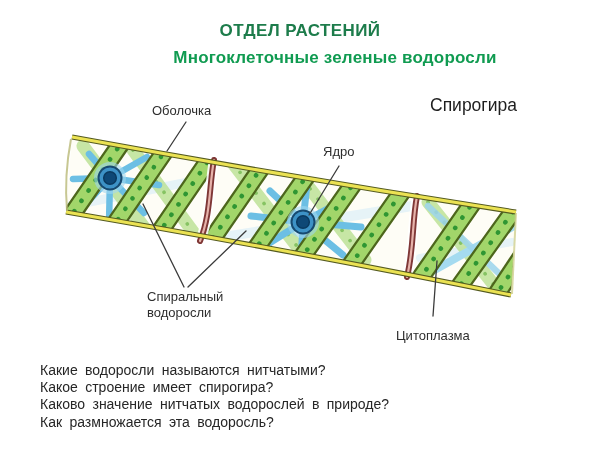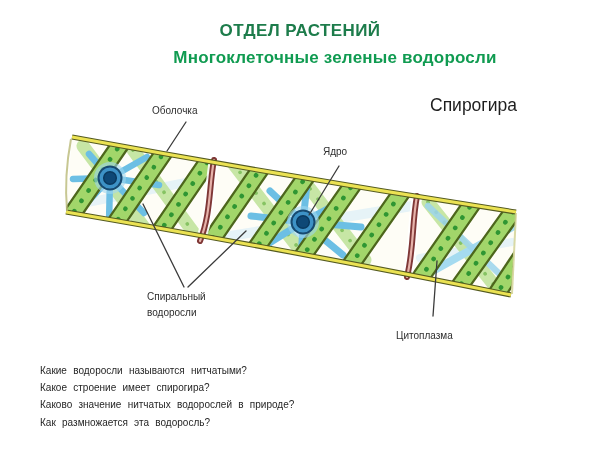--- a/index.html
+++ b/index.html
@@ -12,28 +12,28 @@
     font-size:17px;font-weight:bold;color:#1d7c4b;letter-spacing:.4px;
   }
   .subtitle{
     position:absolute;top:48px;left:8px;width:100%;text-align:center;
     font-size:17px;font-weight:bold;color:#109b51;letter-spacing:.2px;margin-left:27px;
   }
   .organism-name{
     position:absolute;left:430px;top:95px;font-size:17.5px;color:#1e1e1e;
   }
   .dlabel{
-    position:absolute;font-size:10px;color:#2e2e2e;line-height:16px;white-space:nowrap;
+    position:absolute;font-size:13px;color:#2e2e2e;line-height:16px;white-space:nowrap;
   }
   .l-membrane{left:152px;top:103px;}
   .l-nucleus{left:323px;top:144px;}
   .l-chromatophore{left:147px;top:289px;width:96px;white-space:normal;}
   .l-cytoplasm{left:396px;top:328px;}
   .questions{
-    position:absolute;left:40px;top:362px;font-size:10px;color:#262626;
+    position:absolute;left:40px;top:362px;font-size:14px;color:#262626;
     line-height:17.2px;word-spacing:3.5px;
   }
   svg.figure{position:absolute;left:0;top:0;}
 </style>
 </head>
 <body>
 
 <div class="slide">
 
   <div class="title">ОТДЕЛ РАСТЕНИЙ</div>

